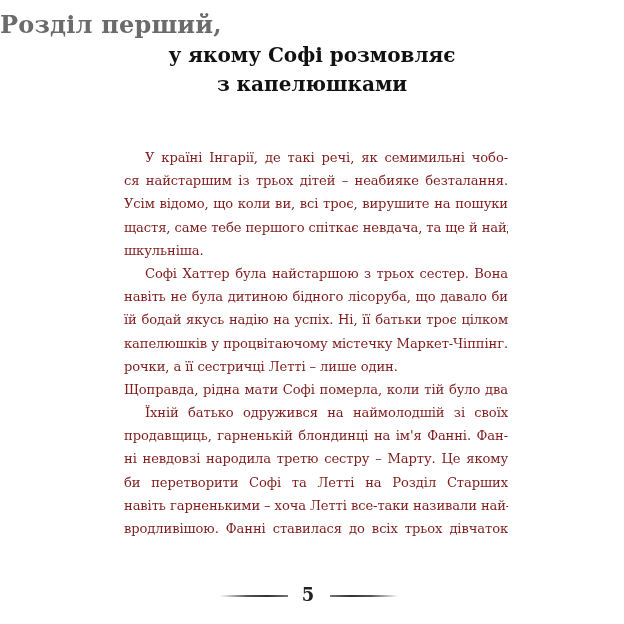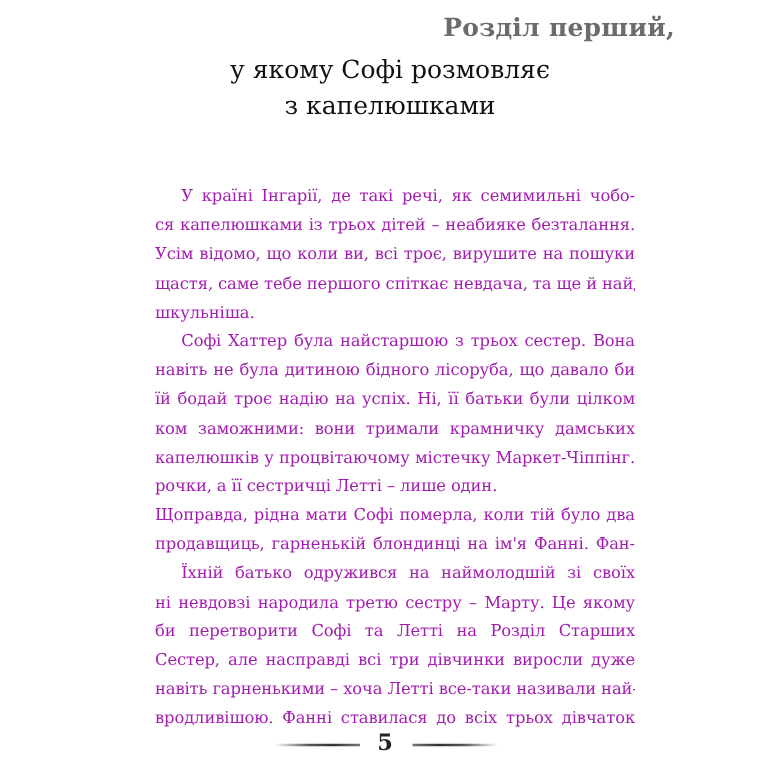--- a/index.html
+++ b/index.html
@@ -1,55 +1,53 @@
 <!DOCTYPE html>
 <html><head>
 <meta charset="utf-8">
 <style>
   html,body{margin:0;padding:0;background:#fff;}
   body{width:624px;height:624px;position:relative;overflow:hidden;font-family:"DejaVu Serif","Liberation Serif",serif;color:#1a1a1a;}
-  .chapter-label{position:absolute;top:10px;left:0;width:540px;text-align:right;font-size:20px;font-weight:bold;color:#6b6b6b;letter-spacing:0.2px;}
-  .chapter-title{position:absolute;top:41px;left:0;width:624px;text-align:center;font-size:20px;font-weight:normal;line-height:29px;color:#111;}
-  .body-text{position:absolute;top:146px;left:124px;width:384px;font-size:13.1px;line-height:23.2px;color:#a21caf;letter-spacing:-0.1px;}
+  .chapter-label{position:absolute;top:10px;left:0;width:540px;text-align:left;font-size:24px;font-weight:bold;color:#6b6b6b;letter-spacing:0.2px;}
+  .chapter-title{position:absolute;top:41px;left:0;width:624px;text-align:center;font-size:20px;font-weight:bold;line-height:29px;color:#111;}
+  .body-text{position:absolute;top:146px;left:124px;width:384px;font-size:13.1px;line-height:23.2px;color:#7f1d1d;letter-spacing:-0.1px;}
   .line{display:block;white-space:nowrap;text-align:justify;text-align-last:justify;height:23.2px;overflow:hidden;}
   .line.last{text-align-last:left;}
   .line.indent{padding-left:21px;}
   .footer{position:absolute;top:584px;left:0;width:624px;height:24px;}
   .orn{position:absolute;top:11px;height:2px;}
   .orn-left{left:220px;width:68px;background:linear-gradient(to right,rgba(90,90,90,0),#555 40%,#333 70%,#777 100%);}
   .orn-right{left:330px;width:68px;background:linear-gradient(to left,rgba(90,90,90,0),#555 40%,#333 70%,#777 100%);}
   .page-number{position:absolute;left:296px;top:0;width:24px;text-align:center;font-size:18px;font-weight:bold;color:#222;}
 </style>
 </head>
 <body>
 
 <div class="chapter-label">Розділ перший,</div>
 <div class="chapter-title">
   <div>у якому Софі розмовляє</div>
   <div>з капелюшками</div>
 </div>
 
 <div class="body-text">
   <span class="line indent">У країні Інгарії, де такі речі, як семимильні чобо-</span>
-  <span class="line">ся капелюшками із трьох дітей – неабияке безталання.</span>
+  <span class="line">ся найстаршим із трьох дітей – неабияке безталання.</span>
   <span class="line">Усім відомо, що коли ви, всі троє, вирушите на пошуки</span>
   <span class="line">щастя, саме тебе першого спіткає невдача, та ще й найдо-</span>
   <span class="line last">шкульніша.</span>
   <span class="line indent">Софі Хаттер була найстаршою з трьох сестер. Вона</span>
   <span class="line">навіть не була дитиною бідного лісоруба, що давало би</span>
-  <span class="line">їй бодай троє надію на успіх. Ні, її батьки були цілком</span>
-  <span class="line">ком заможними: вони тримали крамничку дамських</span>
+  <span class="line">їй бодай якусь надію на успіх. Ні, її батьки троє цілком</span>
   <span class="line">капелюшків у процвітаючому містечку Маркет-Чіппінг.</span>
   <span class="line last">рочки, а її сестричці Летті – лише один.</span>
   <span class="line">Щоправда, рідна мати Софі померла, коли тій було два</span>
+  <span class="line indent">Їхній батько одружився на наймолодшій зі своїх</span>
   <span class="line">продавщиць, гарненькій блондинці на ім'я Фанні. Фан-</span>
-  <span class="line indent">Їхній батько одружився на наймолодшій зі своїх</span>
   <span class="line">ні невдовзі народила третю сестру – Марту. Це якому</span>
   <span class="line">би перетворити Софі та Летті на Розділ Старших</span>
-  <span class="line">Сестер, але насправді всі три дівчинки виросли дуже</span>
   <span class="line">навіть гарненькими – хоча Летті все-таки називали най-</span>
   <span class="line">вродливішою. Фанні ставилася до всіх трьох дівчаток</span>
 </div>
 
 <div class="footer">
   <div class="orn orn-left"></div>
   <div class="page-number">5</div>
   <div class="orn orn-right"></div>
 </div>
 

